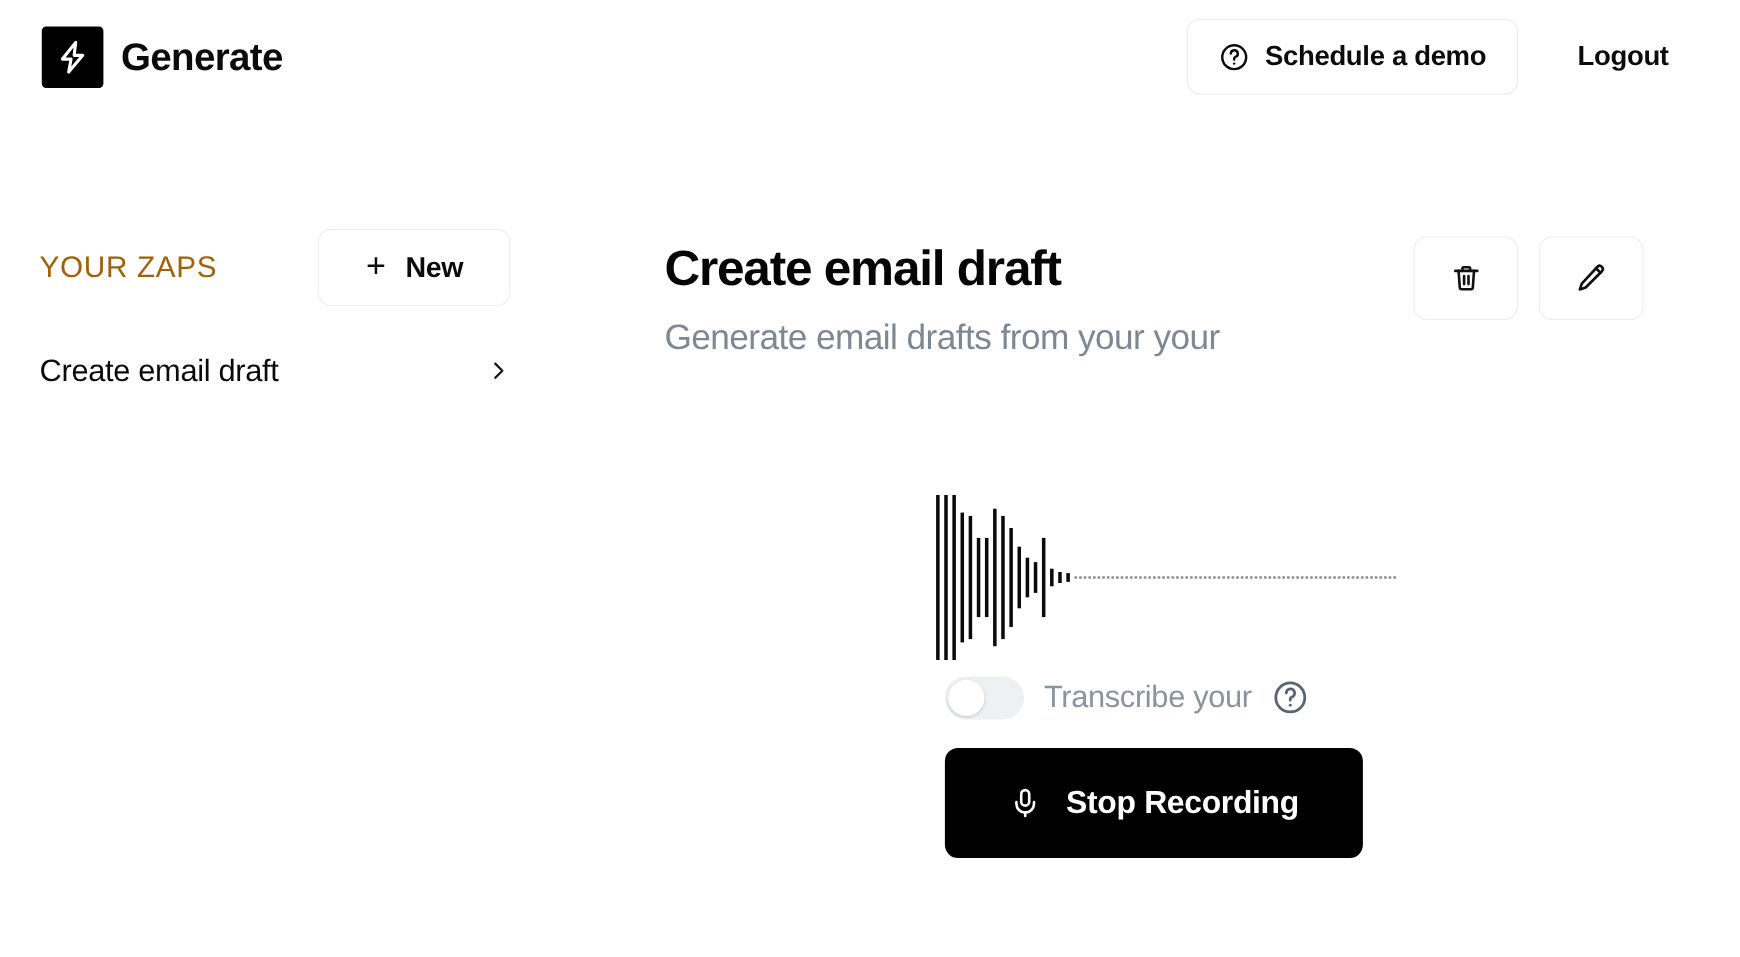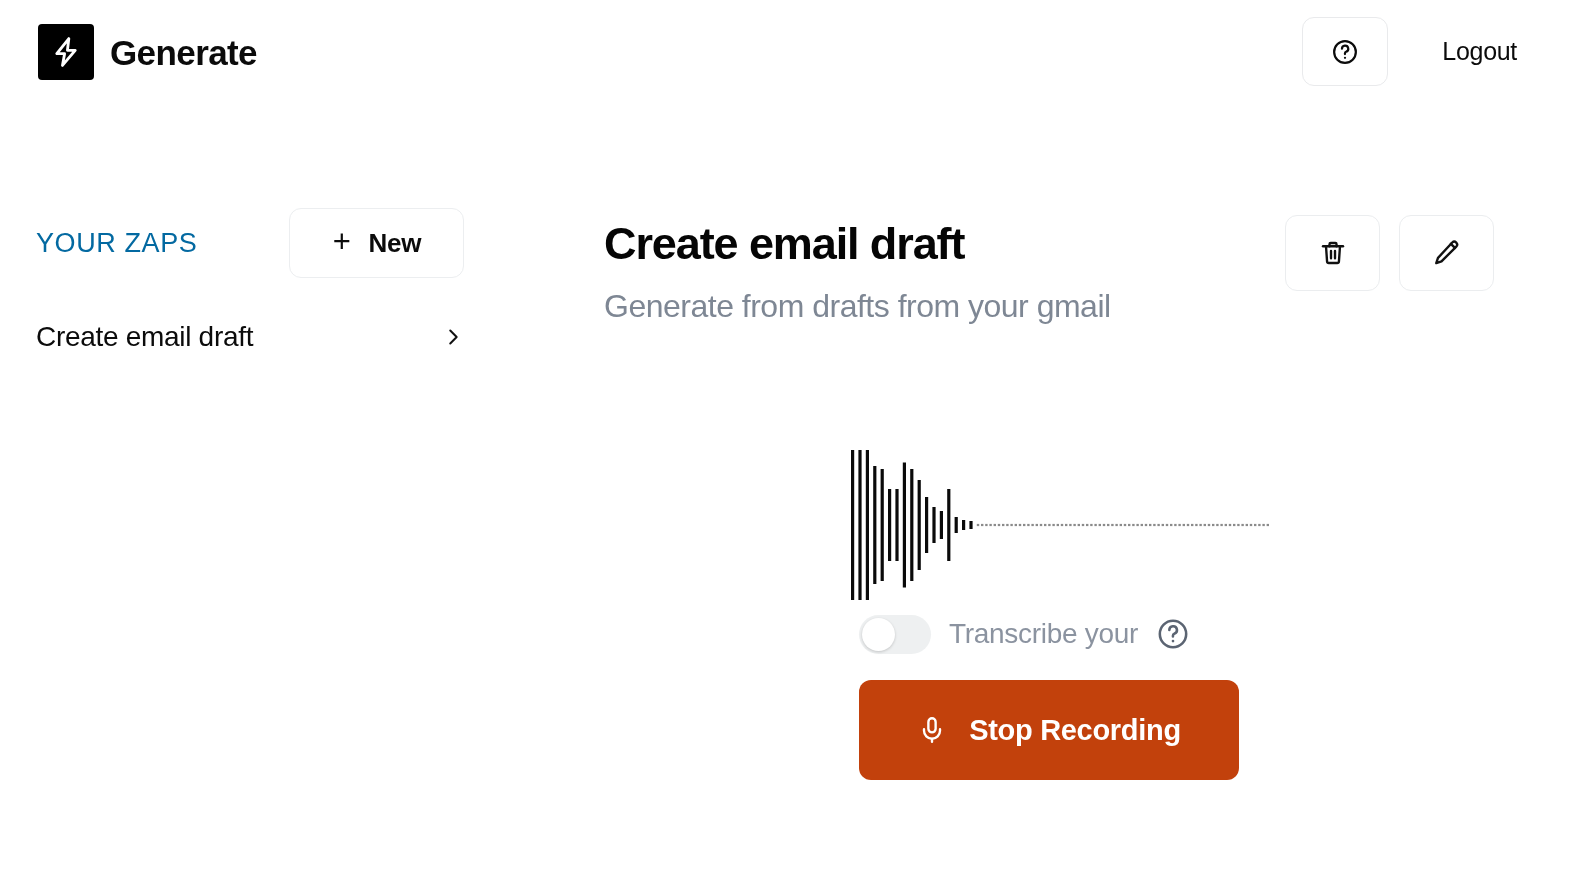--- a/index.html
+++ b/index.html
@@ -69,21 +69,21 @@
     cursor: pointer;
     font-size: 25px;
     font-weight: bold;
     color: #0b0b0b;
     letter-spacing: -0.3px;
   }
   .logout-btn {
     margin-left: 54px;
     margin-right: 65px;
     font-size: 25px;
-    font-weight: normal;
+    font-weight: bold;
     color: #0b0b0b;
     cursor: pointer;
     letter-spacing: -0.3px;
     background: none;
     border: none;
     font-family: inherit;
     padding: 0;
   }
 
   
@@ -94,21 +94,21 @@
     width: 530px;
   }
   .sidebar-head {
     display: flex;
     align-items: center;
     padding-left: 36px;
     height: 76px;
   }
   .zaps-label {
     font-size: 27px;
-    color: #0369a1;
+    color: #a16207;
     letter-spacing: 0.6px;
     font-weight: normal;
   }
   .new-btn {
     margin-left: 92px;
     display: flex;
     align-items: center;
     justify-content: center;
     gap: 18px;
     width: 175px;
@@ -253,21 +253,21 @@
   .help-icon {
     display: flex;
     align-items: center;
     cursor: pointer;
   }
 
   .stop-btn {
     margin-top: 22px;
     width: 380px;
     height: 100px;
-    background: #c2410c;
+    background: #000000;
     border: none;
     border-radius: 12px;
     color: #ffffff;
     font-size: 29px;
     font-weight: bold;
     letter-spacing: -0.3px;
     display: flex;
     align-items: center;
     justify-content: center;
     gap: 22px;
@@ -291,20 +291,21 @@
 
   <div class="header-right">
     <button class="demo-btn">
       <span style="display:flex;">
         <svg width="28" height="28" viewBox="0 0 24 24" fill="none" stroke="#0b0b0b" stroke-width="1.9" stroke-linecap="round" stroke-linejoin="round">
           <circle cx="12" cy="12" r="9.3"></circle>
           <path d="M9.4 9.2a2.7 2.7 0 1 1 3.5 2.6c-.7.25-.95.8-.95 1.5v.5"></path>
           <circle cx="12" cy="17" r="0.95" fill="#0b0b0b" stroke="none"></circle>
         </svg>
       </span>
+      <span>Schedule a demo</span>
     </button>
     <button class="logout-btn">Logout</button>
   </div>
 </div>
 
 <div class="sidebar">
 
   <div class="sidebar-head">
     <span class="zaps-label">YOUR ZAPS</span>
     <button class="new-btn">
@@ -321,21 +322,21 @@
           <path d="M9 5l7 7-7 7"></path>
         </svg>
       </span>
     </div>
   </div>
 </div>
 
 <div class="main">
   <div class="main-header">
     <h1 class="page-title">Create email draft</h1>
-    <p class="page-subtitle">Generate from drafts from your gmail</p>
+    <p class="page-subtitle">Generate email drafts from your your</p>
 
     <div class="main-actions">
       <button class="icon-btn">
         <span style="display:flex;">
           <svg width="30" height="30" viewBox="0 0 24 24" fill="none" stroke="#111111" stroke-width="1.9" stroke-linecap="round" stroke-linejoin="round">
             <path d="M4 6.6h16"></path>
             <path d="M9.2 6.6V4.9c0-.5.4-.9.9-.9h3.8c.5 0 .9.4.9.9v1.7"></path>
             <path d="M6.4 6.6l.85 12.1c.05.7.63 1.3 1.35 1.3h6.8c.72 0 1.3-.6 1.35-1.3l.85-12.1"></path>
             <path d="M10.4 10.3v5.9M13.6 10.3v5.9"></path>
           </svg>

